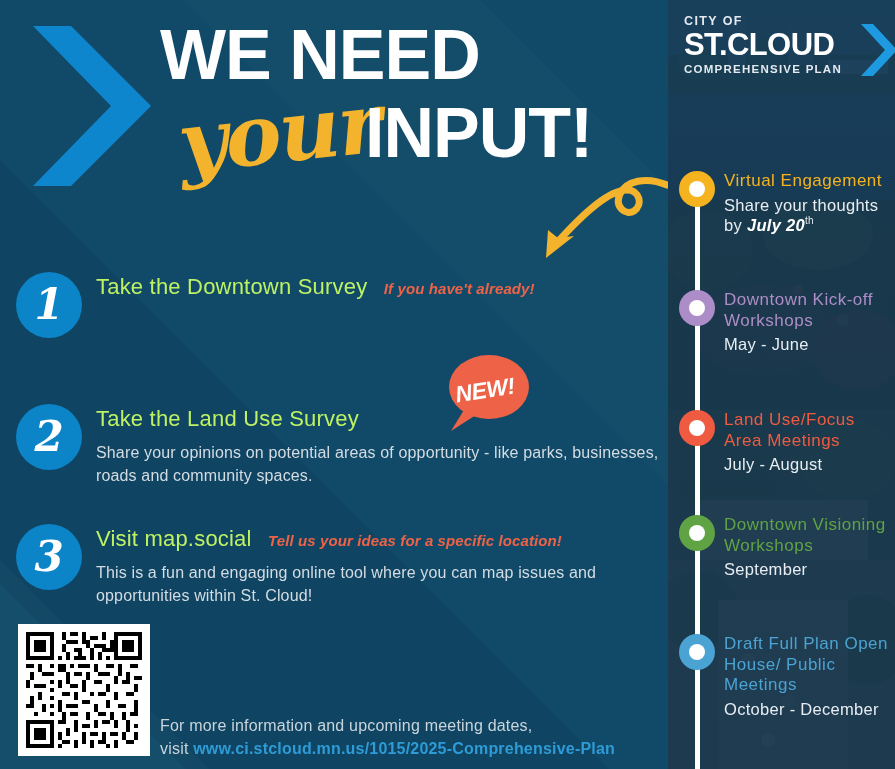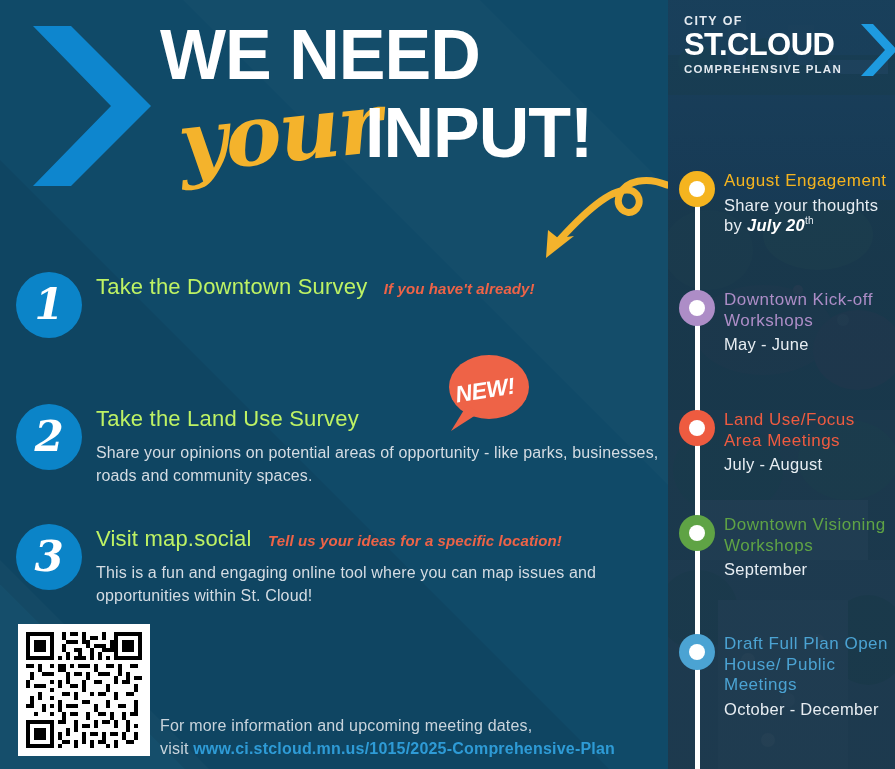--- a/index.html
+++ b/index.html
@@ -544,21 +544,21 @@
       </svg>
     </div>
 
     <div class="rail"></div>
 
     <div class="tl-item" style="top:171px;">
       <div class="tl-dot" style="background:#F5B41F;">
           <i></i>
         </div>
       <div class="tl-text">
-        <div class="tl-title" style="color:#F5B41F;">August Engagement</div>
+        <div class="tl-title" style="color:#F5B41F;">Virtual Engagement</div>
         <div class="tl-date"><span>Share your thoughts by </span><b>July 20</b><sup>th</sup></div>
       </div>
     </div>
 
     <div class="tl-item" style="top:290px;">
       <div class="tl-dot" style="background:#AD8DC7;">
           <i></i>
         </div>
       <div class="tl-text">
         <div class="tl-title" style="color:#AD8DC7;">Downtown Kick-off Workshops</div>

